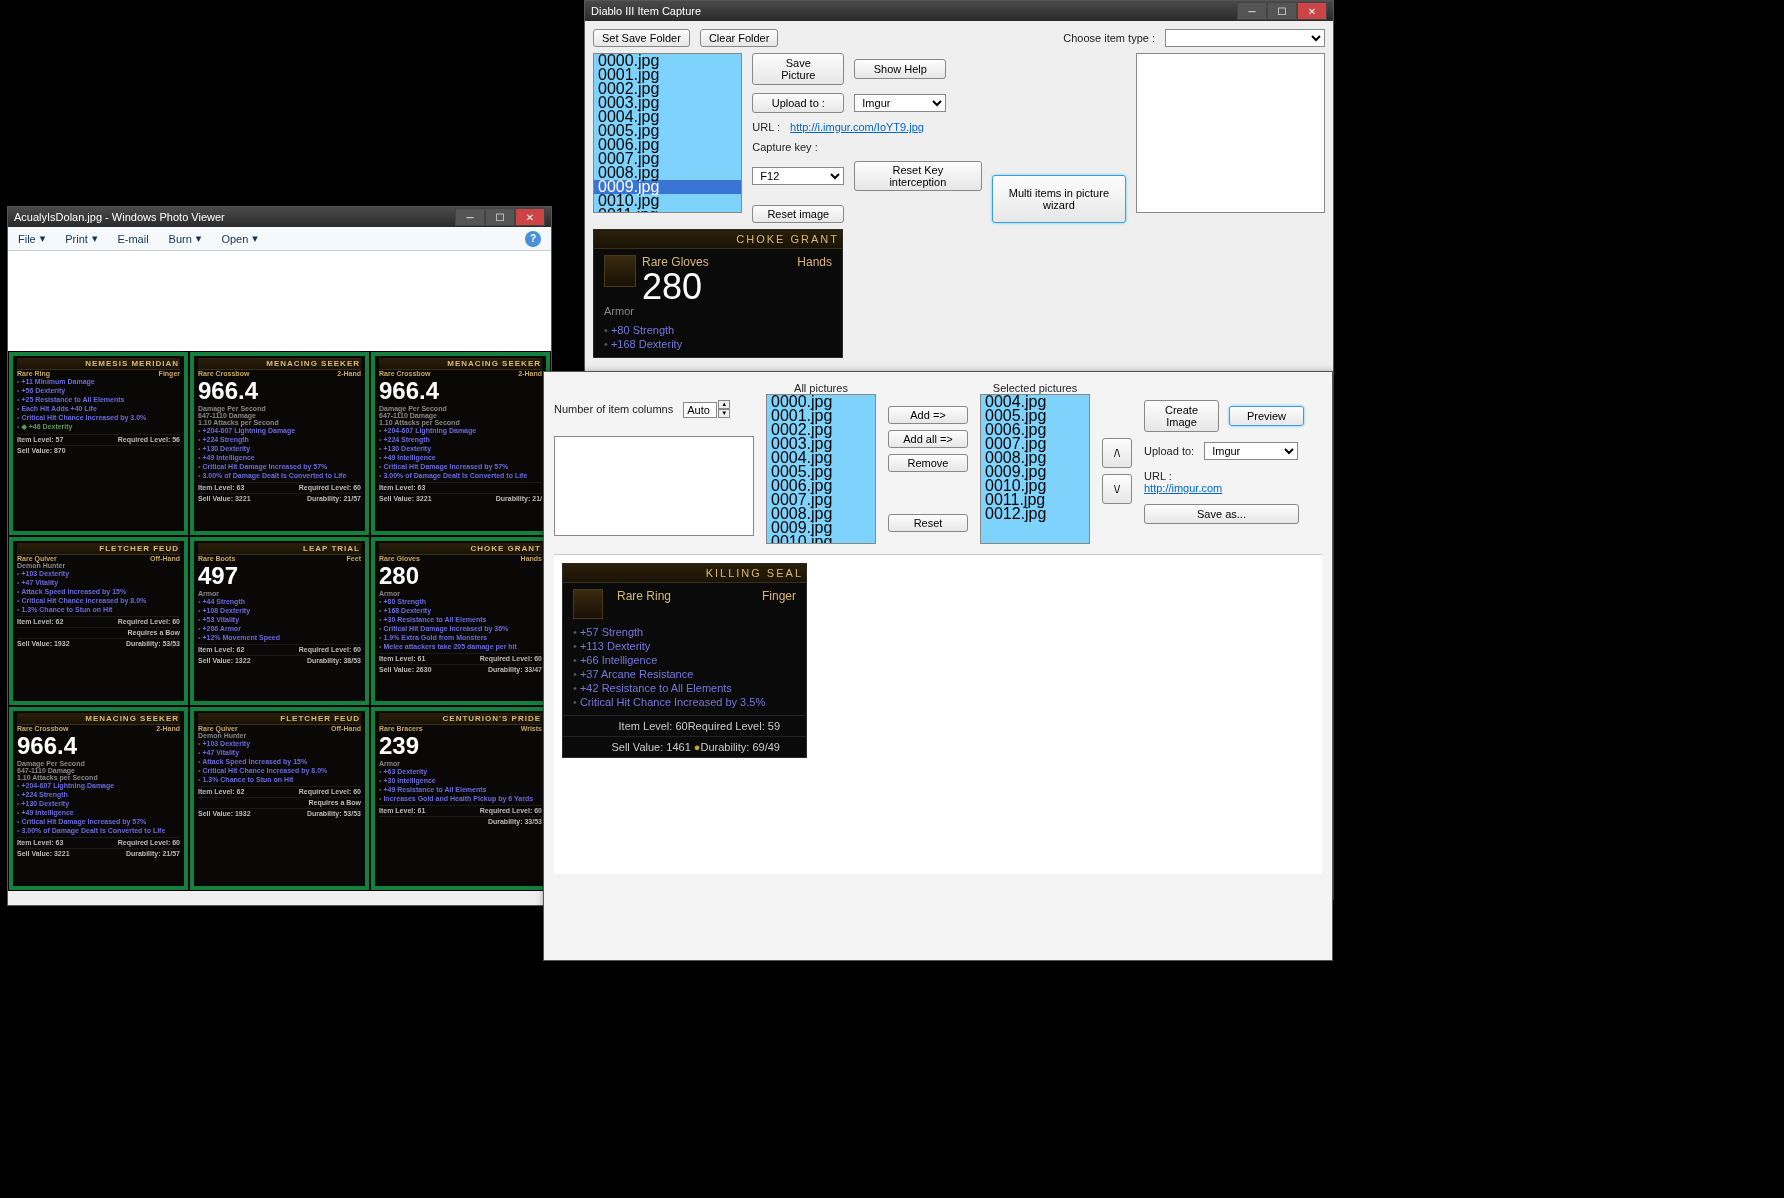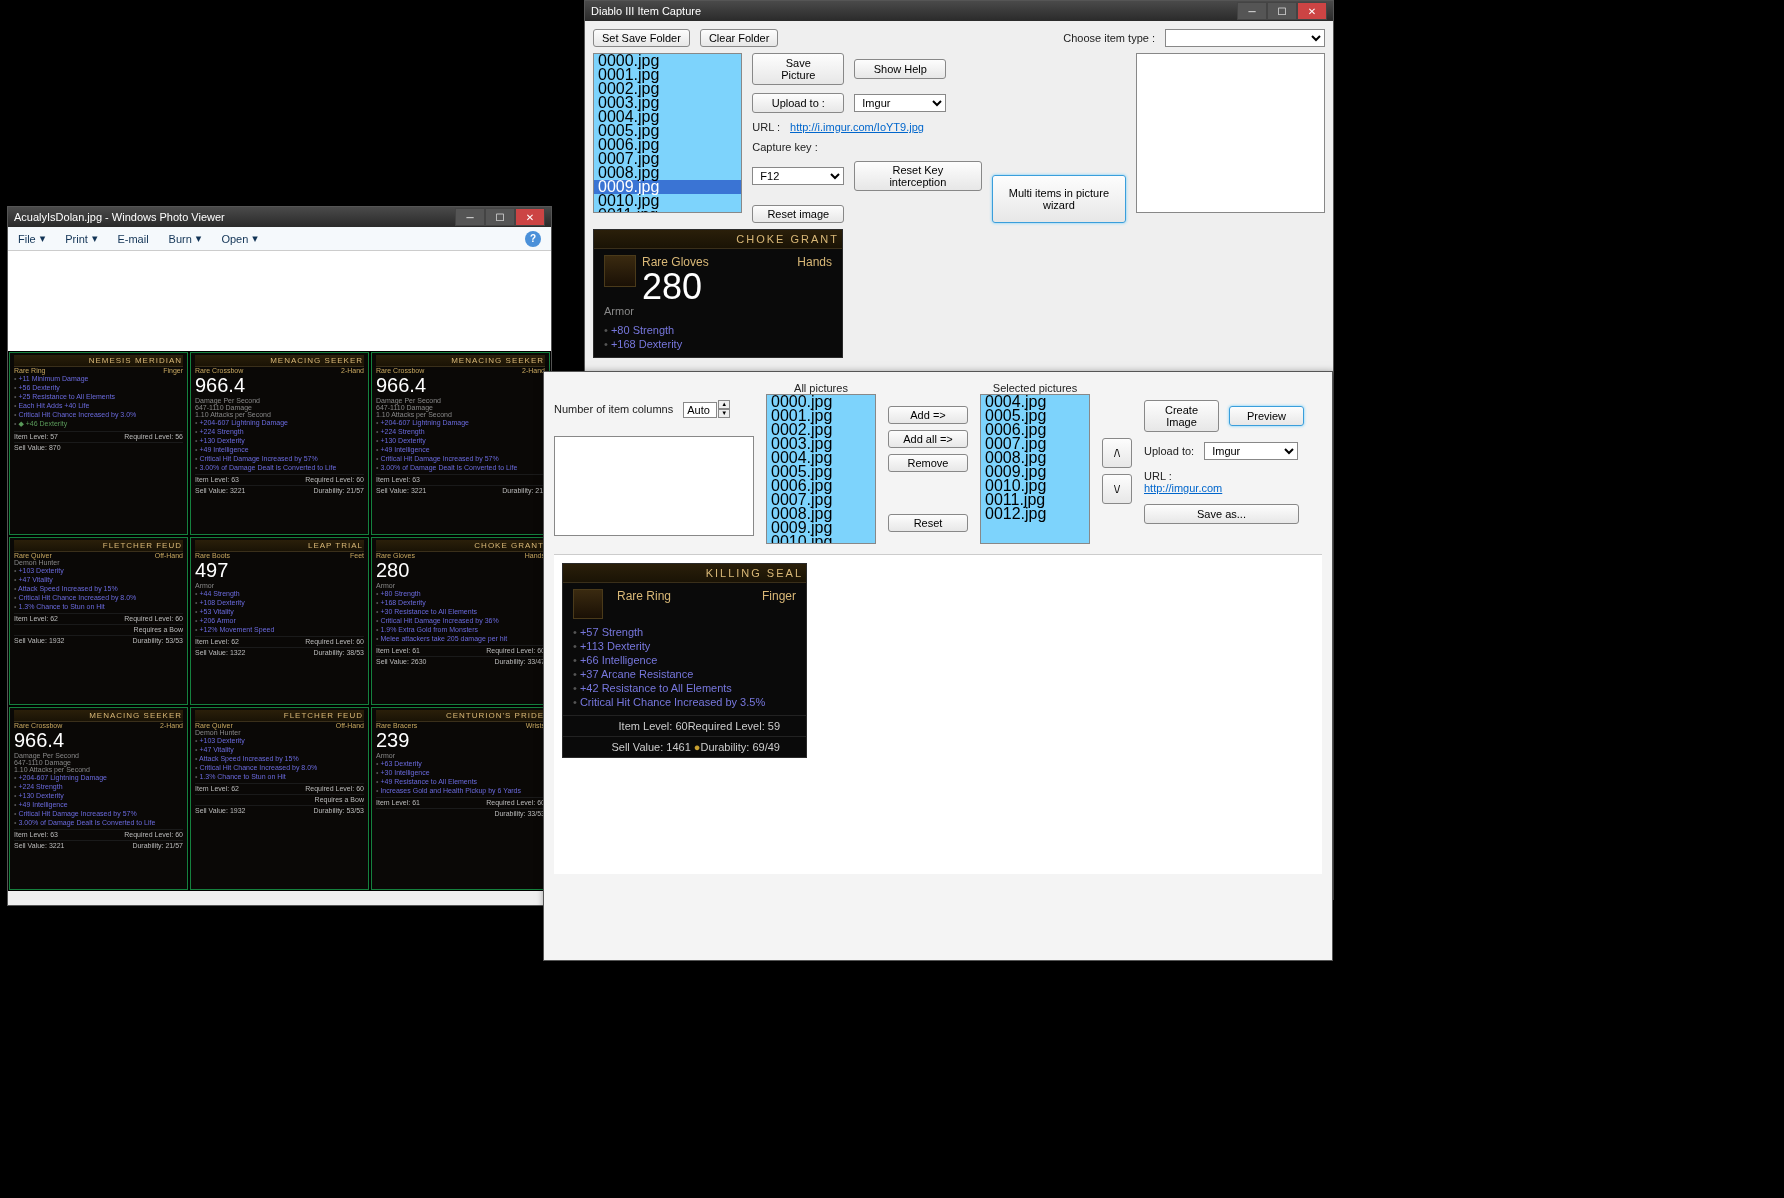--- a/index.html
+++ b/index.html
@@ -48,24 +48,24 @@
 .item-big { color: #fff; font-size: 36px; font-weight: 300; line-height: 1; }
 .item-armor-label { color: #888; font-size: 11px; }
 .affix { color: #7777dd; font-size: 11px; padding: 1px 0; }
 .affix::before { content: "• "; color: #555; }
 .item-footer { display: flex; justify-content: flex-end; color: #ccc; font-size: 11px; border-top: 1px solid #222; padding: 4px 26px; }
 
 
 #ig-preview { margin-top: 10px; background: #fff; height: 320px; padding: 8px; border-top: 1px solid #ccc; }
 
 
-.grid-item { background: #0a0806; border: 1px solid #15803d; padding: 2px 4px; overflow: hidden; }
+.grid-item { background: #0a0806; border: 4px solid #15803d; padding: 2px 4px; overflow: hidden; font-weight: bold; }
 .grid-item .item-title { font-size: 8px; padding: 1px; letter-spacing: 1px; }
 .grid-item .gi-row { display: flex; justify-content: space-between; color: #c8a860; font-size: 7px; }
-.grid-item .gi-big { color: #fff; font-size: 20px; }
+.grid-item .gi-big { color: #fff; font-size: 24px; }
 .grid-item .gi-sub { color: #888; font-size: 7px; }
 .grid-item .affix { font-size: 7px; color: #6a6add; }
 .grid-item .affix.green { color: #5a9a5a; }
 .grid-item .gi-footer { display: flex; justify-content: space-between; color: #bbb; font-size: 7px; border-top: 1px solid #1a1a1a; margin-top: 2px; padding-top: 1px; }
 .item-icon-box { width: 32px; height: 32px; background: linear-gradient(#3a2a10,#1a1005); border: 1px solid #4a3a1a; float: left; margin-right: 6px; }
 .spinner { display: inline-flex; align-items: flex-end; }
 .spinner .arrows { display: flex; flex-direction: column; margin-left: 1px; }
 .spinner .arrows div { width: 12px; height: 9px; background: #eee; border: 1px solid #888; font-size: 6px; text-align: center; line-height: 7px; }
 </style>
 </head>

